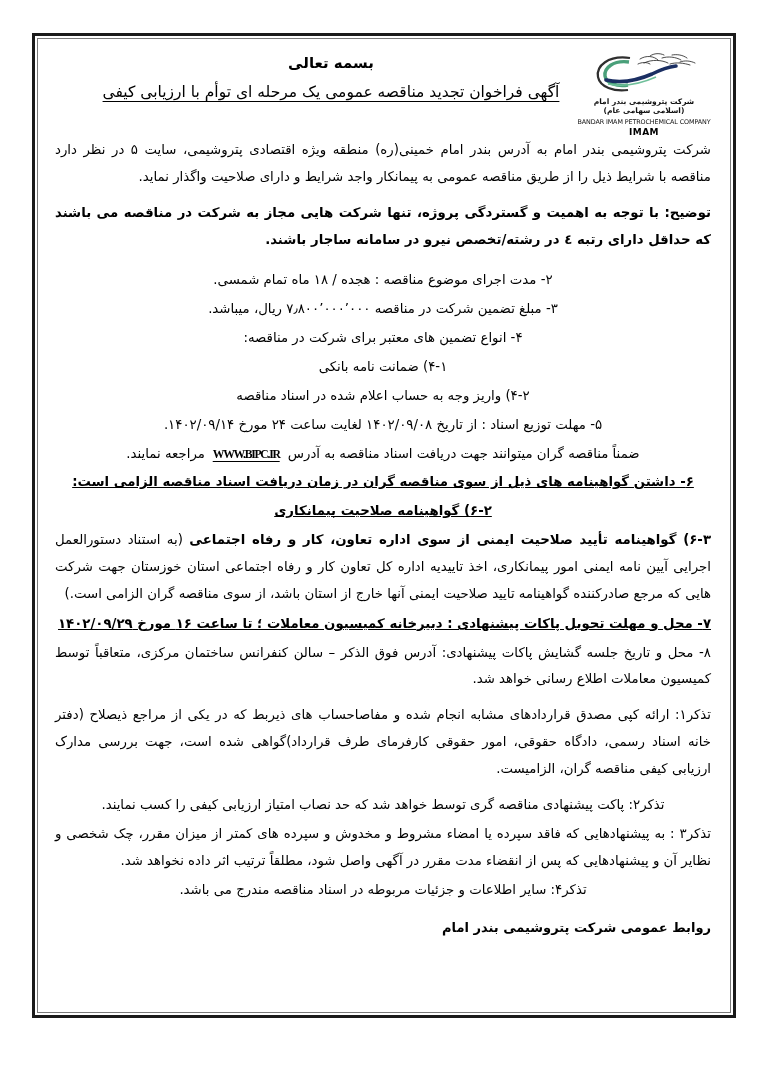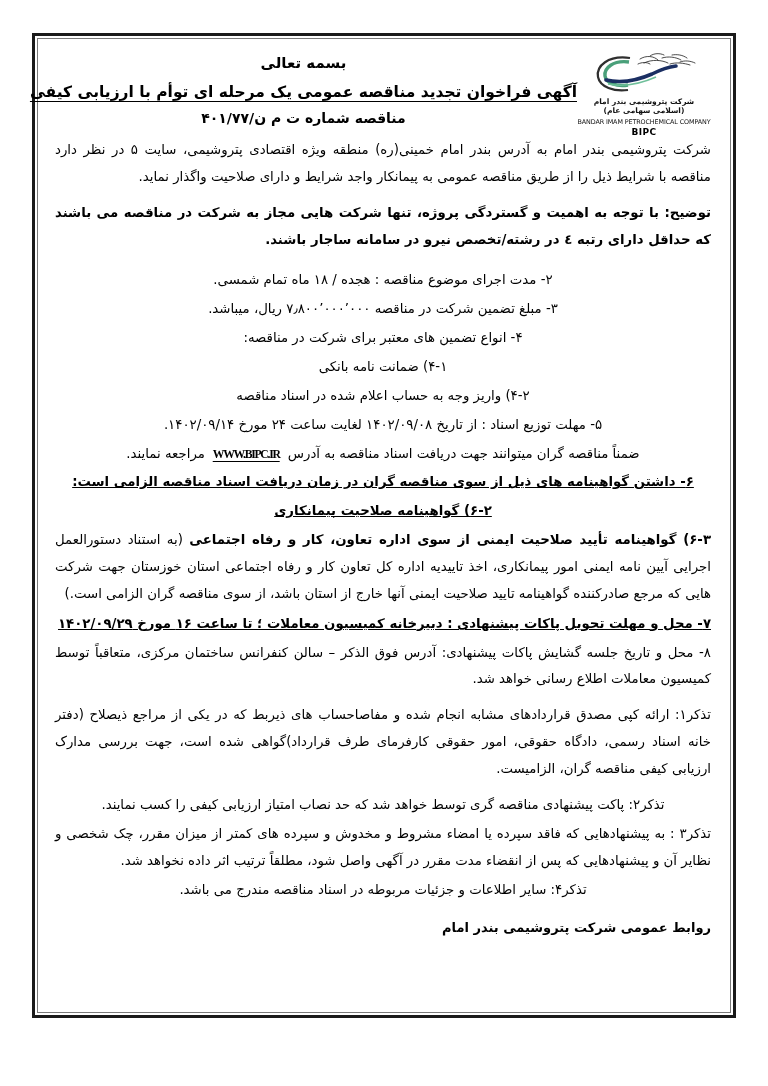--- a/index.html
+++ b/index.html
@@ -58,27 +58,26 @@
     padding-left: 30px;
   }
   .basmala {
     font-size: 15px;
     font-weight: bold;
     line-height: 1.5;
     margin-bottom: 5px;
   }
   .main-title {
     font-size: 15.5px;
-    font-weight: bold;
+    font-weight: normal;
     text-decoration: underline;
     text-underline-offset: 4px;
     line-height: 1.6;
-    margin-bottom: 4px;
+    margin-bottom: 23px;
     white-space: nowrap;
-    text-align: right;
   }
   .tender-number {
     font-size: 14px;
     font-weight: bold;
     line-height: 1.5;
   }
 
   
   .logo-block {
     flex: 0 0 auto;
@@ -180,27 +179,26 @@
             <path d="M66 6 C70 3, 76 3, 80 5"></path>
             <path d="M78 8 C84 6, 92 7, 97 10"></path>
             <path d="M88 5 C93 4, 99 5, 103 8"></path>
             <path d="M96 12 C101 10, 107 11, 111 13"></path>
             <path d="M54 14 C58 12, 63 12, 66 14"></path>
             <path d="M86 14 C92 12, 100 13, 106 15"></path>
           </g>
         </svg>
         <div class="logo-fa">شرکت پتروشیمی بندر امام (اسلامی سهامی عام)</div>
         <div class="logo-en">BANDAR IMAM PETROCHEMICAL COMPANY</div>
-        <div class="logo-abbr">BIPC</div>
+        <div class="logo-abbr">IMAM</div>
       </div>
 
       <div class="header-titles">
         <div class="basmala">بسمه تعالی</div>
         <div class="main-title">آگهی فراخوان تجدید مناقصه عمومی یک مرحله ای توأم با ارزیابی کیفی</div>
-        <div class="tender-number">مناقصه شماره ت م ن/۴۰۱/۷۷</div>
       </div>
 
     </div>
 
     <p class="para">شرکت پتروشیمی بندر امام به آدرس بندر امام خمینی(ره) منطقه ویژه اقتصادی پتروشیمی، سایت ۵ در نظر دارد مناقصه با شرایط ذیل را از طریق مناقصه عمومی به پیمانکار واجد شرایط و دارای صلاحیت واگذار نماید.</p>
 
     <div class="spacer-sm"></div>
 
     <p class="para bold">توضیح: با توجه به اهمیت و گستردگی پروژه، تنها شرکت هایی مجاز به شرکت در مناقصه می باشند که حداقل دارای رتبه ٤ در رشته/تخصص نیرو در سامانه ساجار باشند.</p>
 

